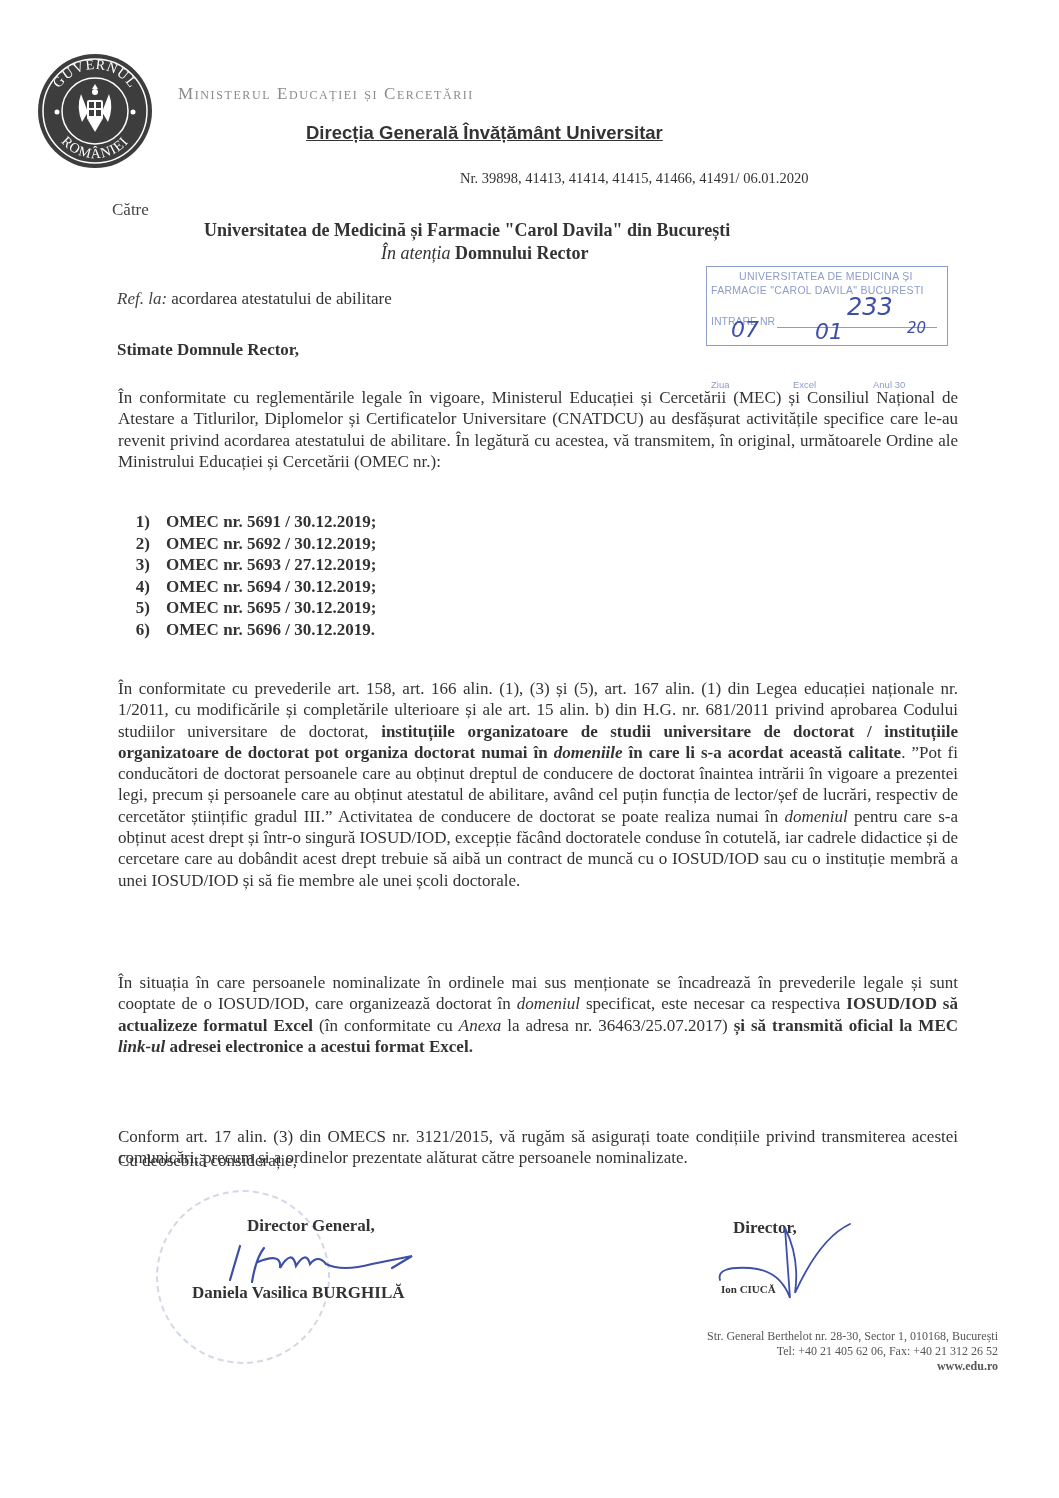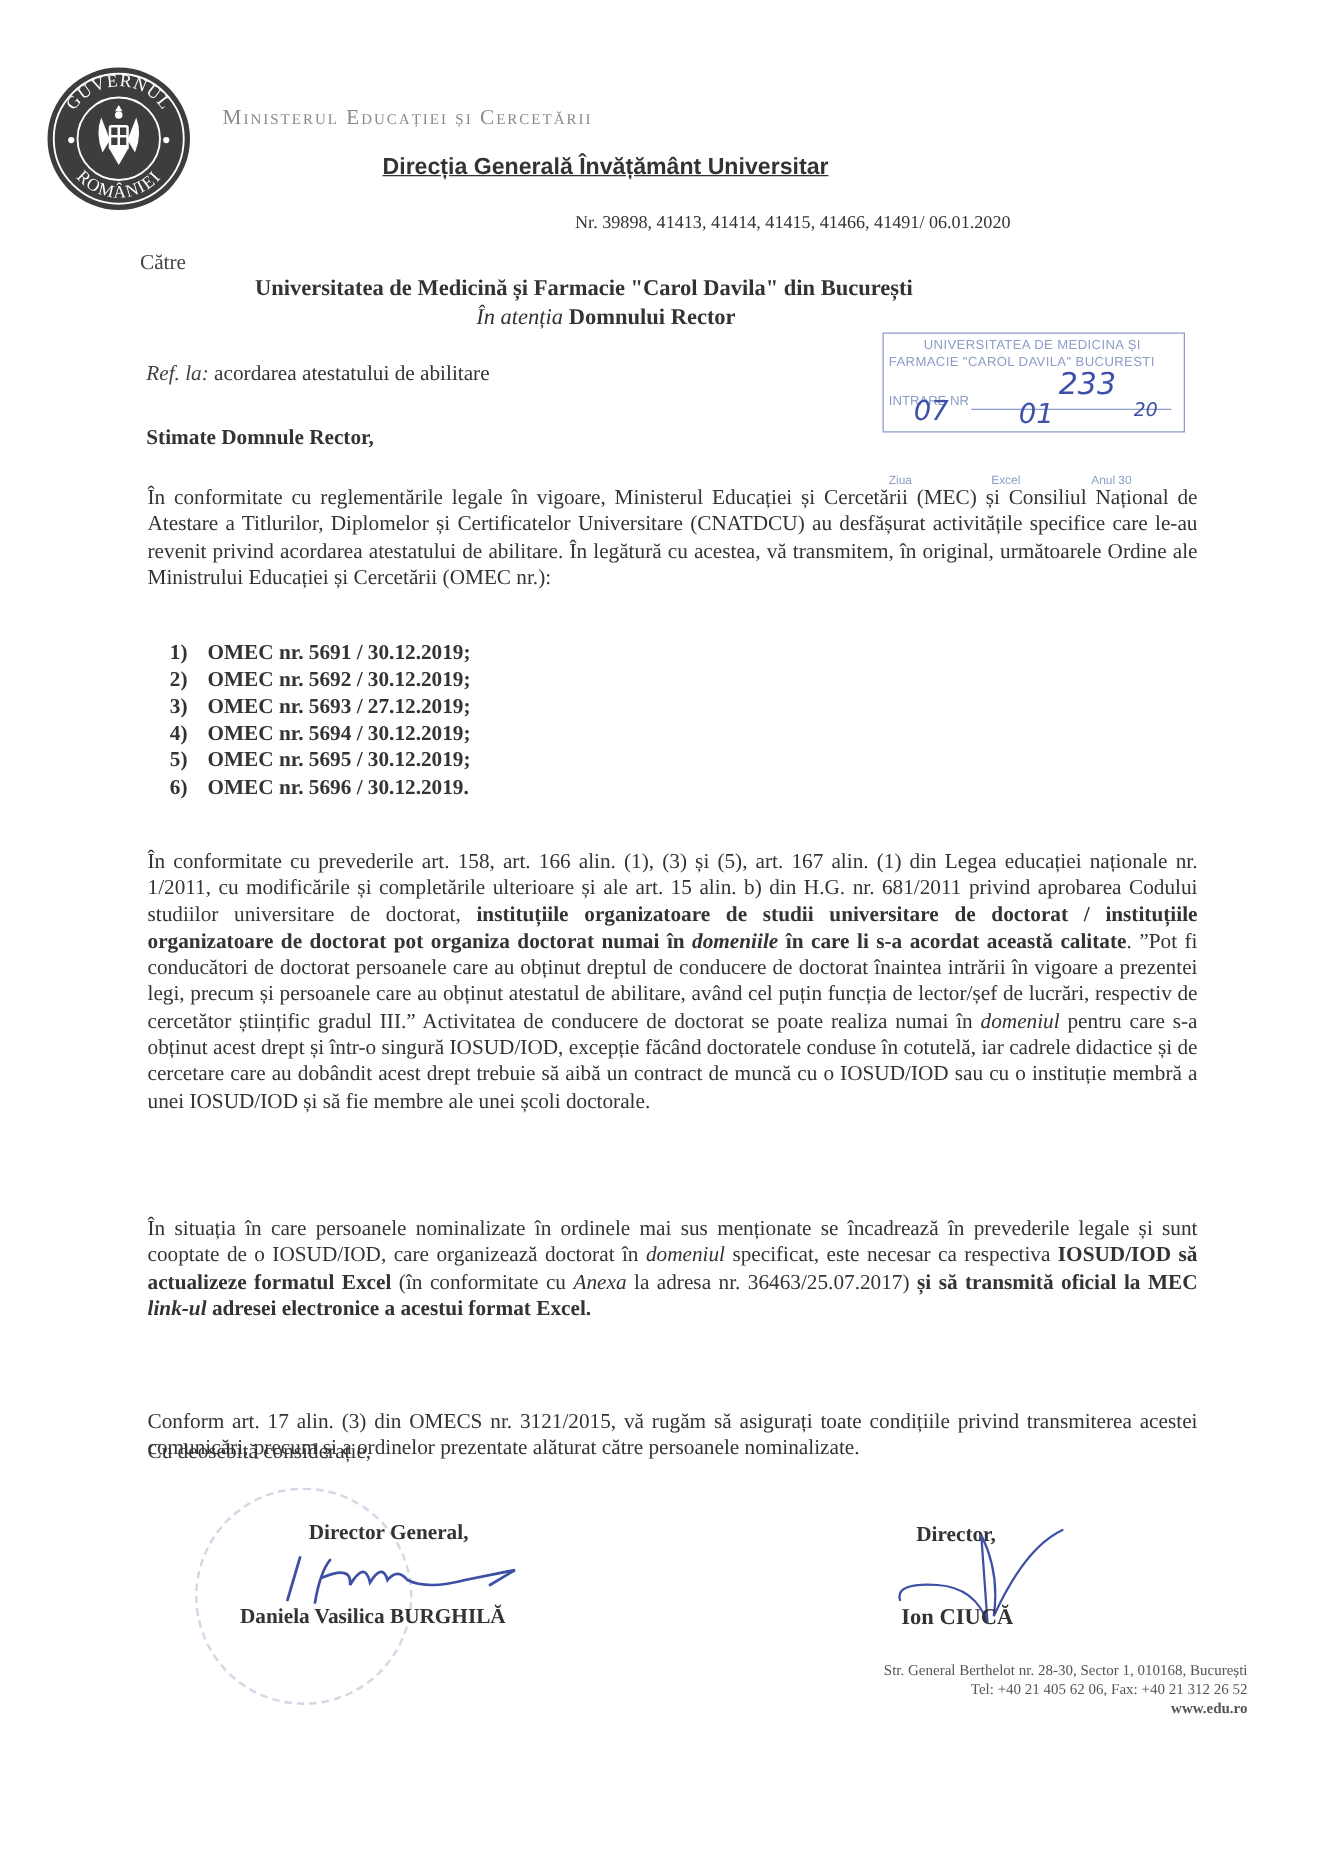--- a/index.html
+++ b/index.html
@@ -44,21 +44,21 @@
   .list .row { display: flex; }
   .list .num { width: 32px; text-align: right; padding-right: 16px; }
   .p2 { top: 678px; }
   .p3 { top: 972px; }
   .p4 { top: 1082px; margin-top: 44px; }
   .closing { left: 118px; top: 1151px; font-size: 17px; color: #333; }
 
   .sign-left-title { left: 247px; top: 1216px; font-size: 17px; font-weight: bold; color: #333; }
   .sign-left-name { left: 192px; top: 1283px; font-size: 17px; font-weight: bold; color: #333; }
   .sign-right-title { left: 733px; top: 1218px; font-size: 17px; font-weight: bold; color: #333; }
-  .sign-right-name { left: 721px; top: 1283px; font-size: 18px; font-weight: bold; color: #333; }
+  .sign-right-name { left: 721px; top: 1283px; font-size: 11px; font-weight: bold; color: #333; }
 
   .seal { left: 156px; top: 1190px; width: 170px; height: 170px; border-radius: 50%; border: 2px dashed #d2d8e6; }
   .sig { position: absolute; }
 
   .footer { right: 61px; text-align: right; font-size: 12px; color: #555; line-height: 15px; }
   .footer .web { font-weight: bold; }
   .f1 { top: 1329px; }
 </style>
 </head>
 <body class="serif">

